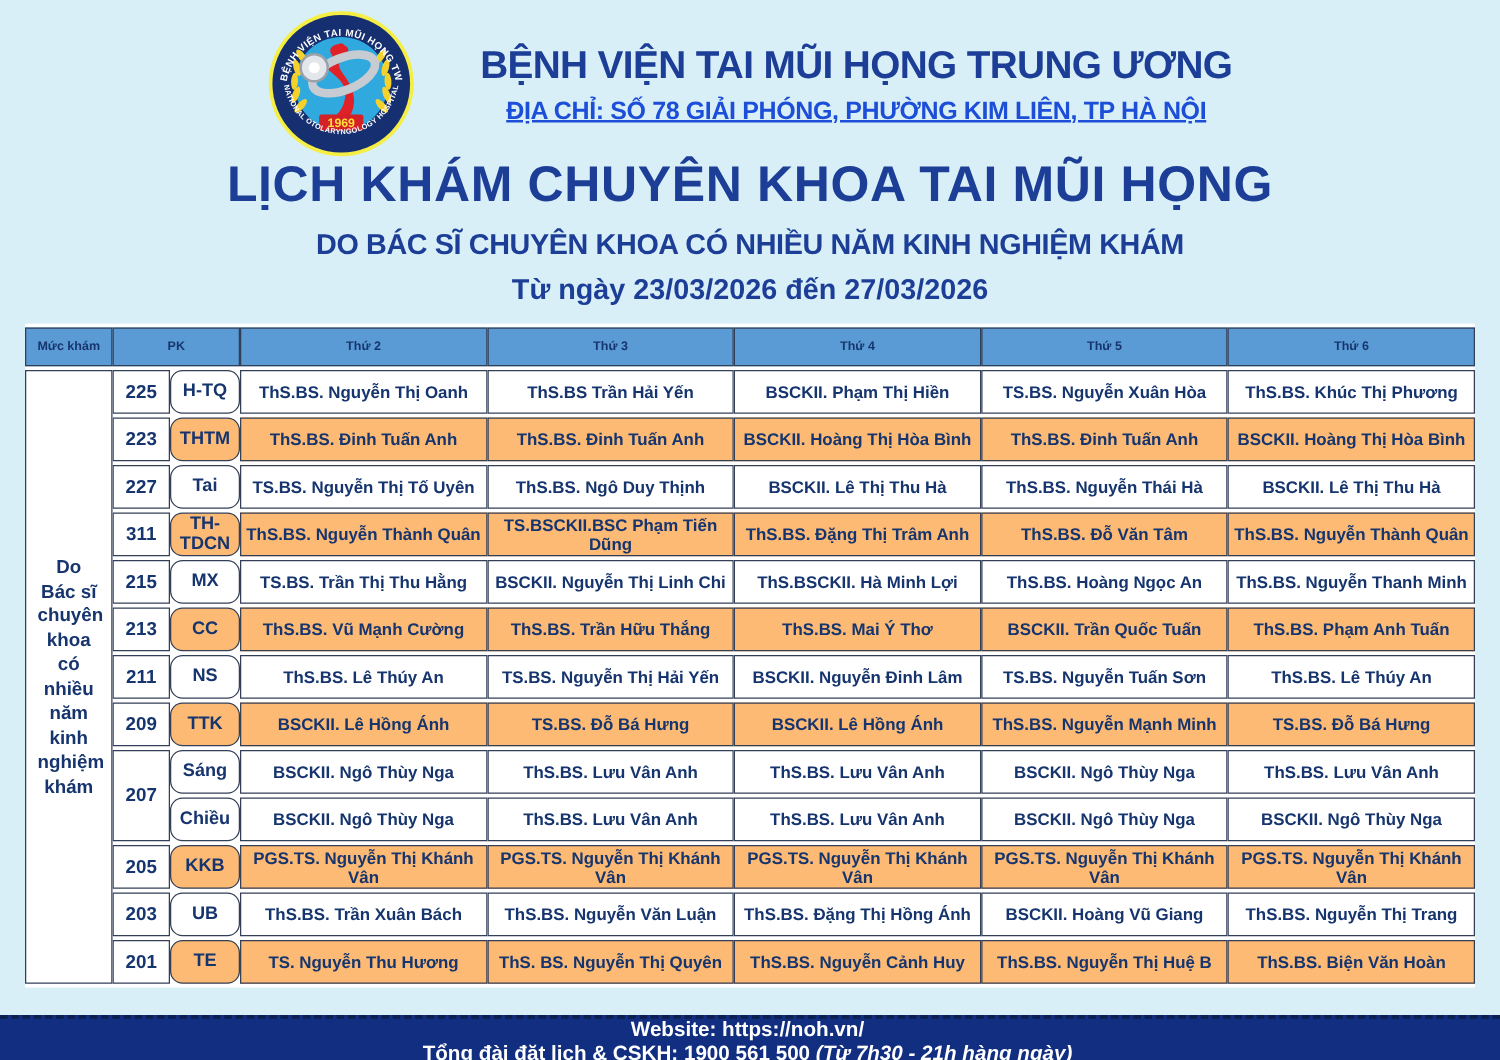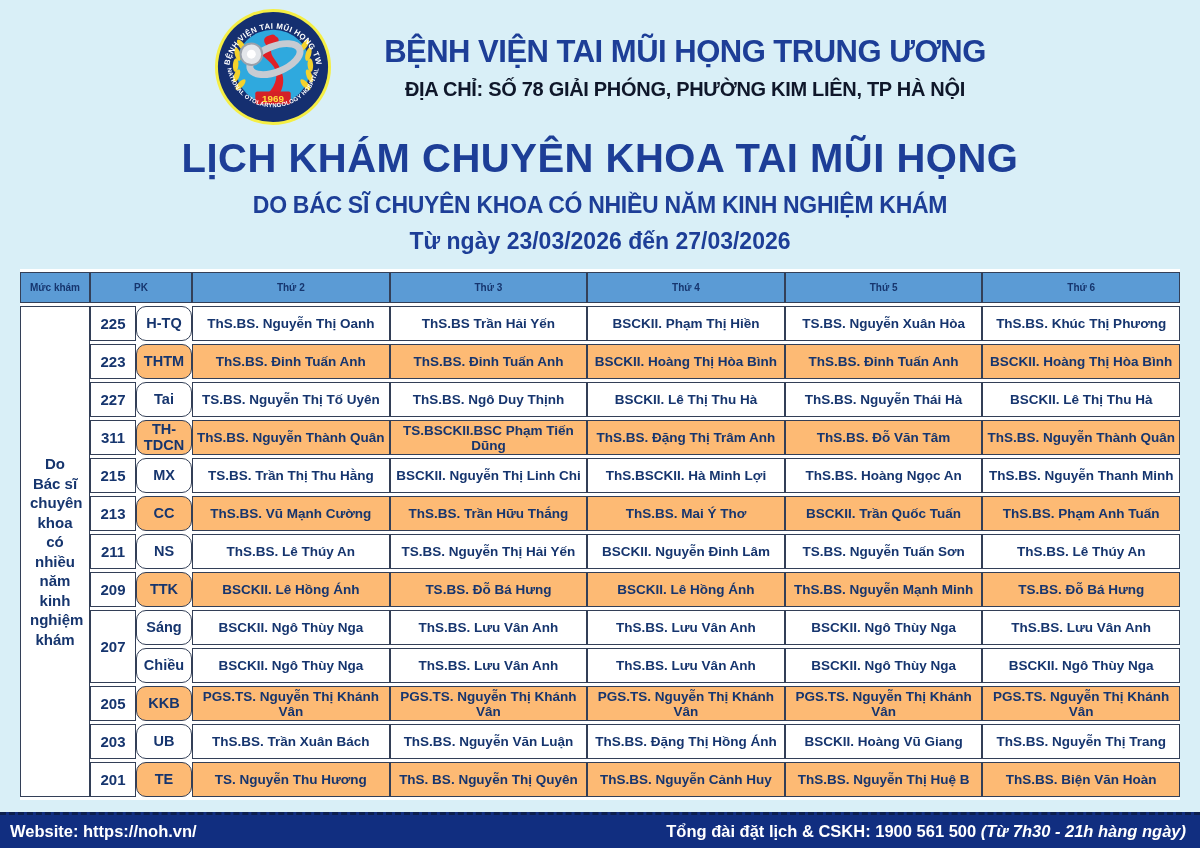--- a/index.html
+++ b/index.html
@@ -13,24 +13,24 @@
   .hospital-header {
     display:flex; align-items:center; justify-content:center;
     gap:16px; padding-top:8px;
   }
   .logo-box { width:118px; height:118px; flex:0 0 auto; }
   .header-text { text-align:center;margin-left:36px; }
   .hospital-name {
     font-size:31px; font-weight:bold; color:#1d3e97; letter-spacing:-0.5px;
   }
   .hospital-address {
-    font-size:20px; font-weight:bold; color:#0f172a; margin-top:8px; letter-spacing:-0.3px;
-  }
-  
-  .title-block { text-align:center; margin-top:10px; color:#1d3e97; }
+    font-size:20px; font-weight:bold; color:#1d4ed8; margin-top:8px; letter-spacing:-0.3px;text-decoration:underline;
+  }
+  
+  .title-block { text-align:center; color:#1d3e97; }
   .title-main { font-size:40px; font-weight:bold; margin:0; letter-spacing:0.5px; }
   .title-sub  { font-size:23px; font-weight:bold; margin:11px 0 0; letter-spacing:-0.3px; }
   .title-date { font-size:23px; font-weight:bold; margin:9px 0 0; }
   
   .table-wrap { margin:14px 20px 0; }
   table {
     width:100%; table-layout:fixed;
     border-collapse:separate; border-spacing:0 3px;
     background:#ffffff;
   }
@@ -45,21 +45,21 @@
   td.level-cell { font-size:15px; line-height:1.3; padding:0 9px; }
   td.room-cell  { font-size:15px; }
   td.pk-cell    { font-size:14.5px; line-height:1.05;border-radius:10px; }
   
   .footer-bar {
     position:absolute; left:0; right:0; bottom:0;
     height:33px; background:#112e80;
     border-top:3px dashed #0c1f4e;
     display:flex; align-items:center; justify-content:space-between;
     padding:0 14px 0 10px;
-    color:#ffffff; font-weight:bold; font-size:16.5px;
+    color:#ffffff; font-weight:bold; font-size:16.5px;flex-direction:column;
   }
   .hotline .hours { font-style:italic; font-weight:bold; }
 </style>
 </head>
 <body>
 
 <header class="hospital-header">
   <div class="logo-box">
     <svg width="118" height="118" viewBox="0 0 120 120">
       <circle cx="60" cy="60" r="59" fill="#f5ee44"></circle>

